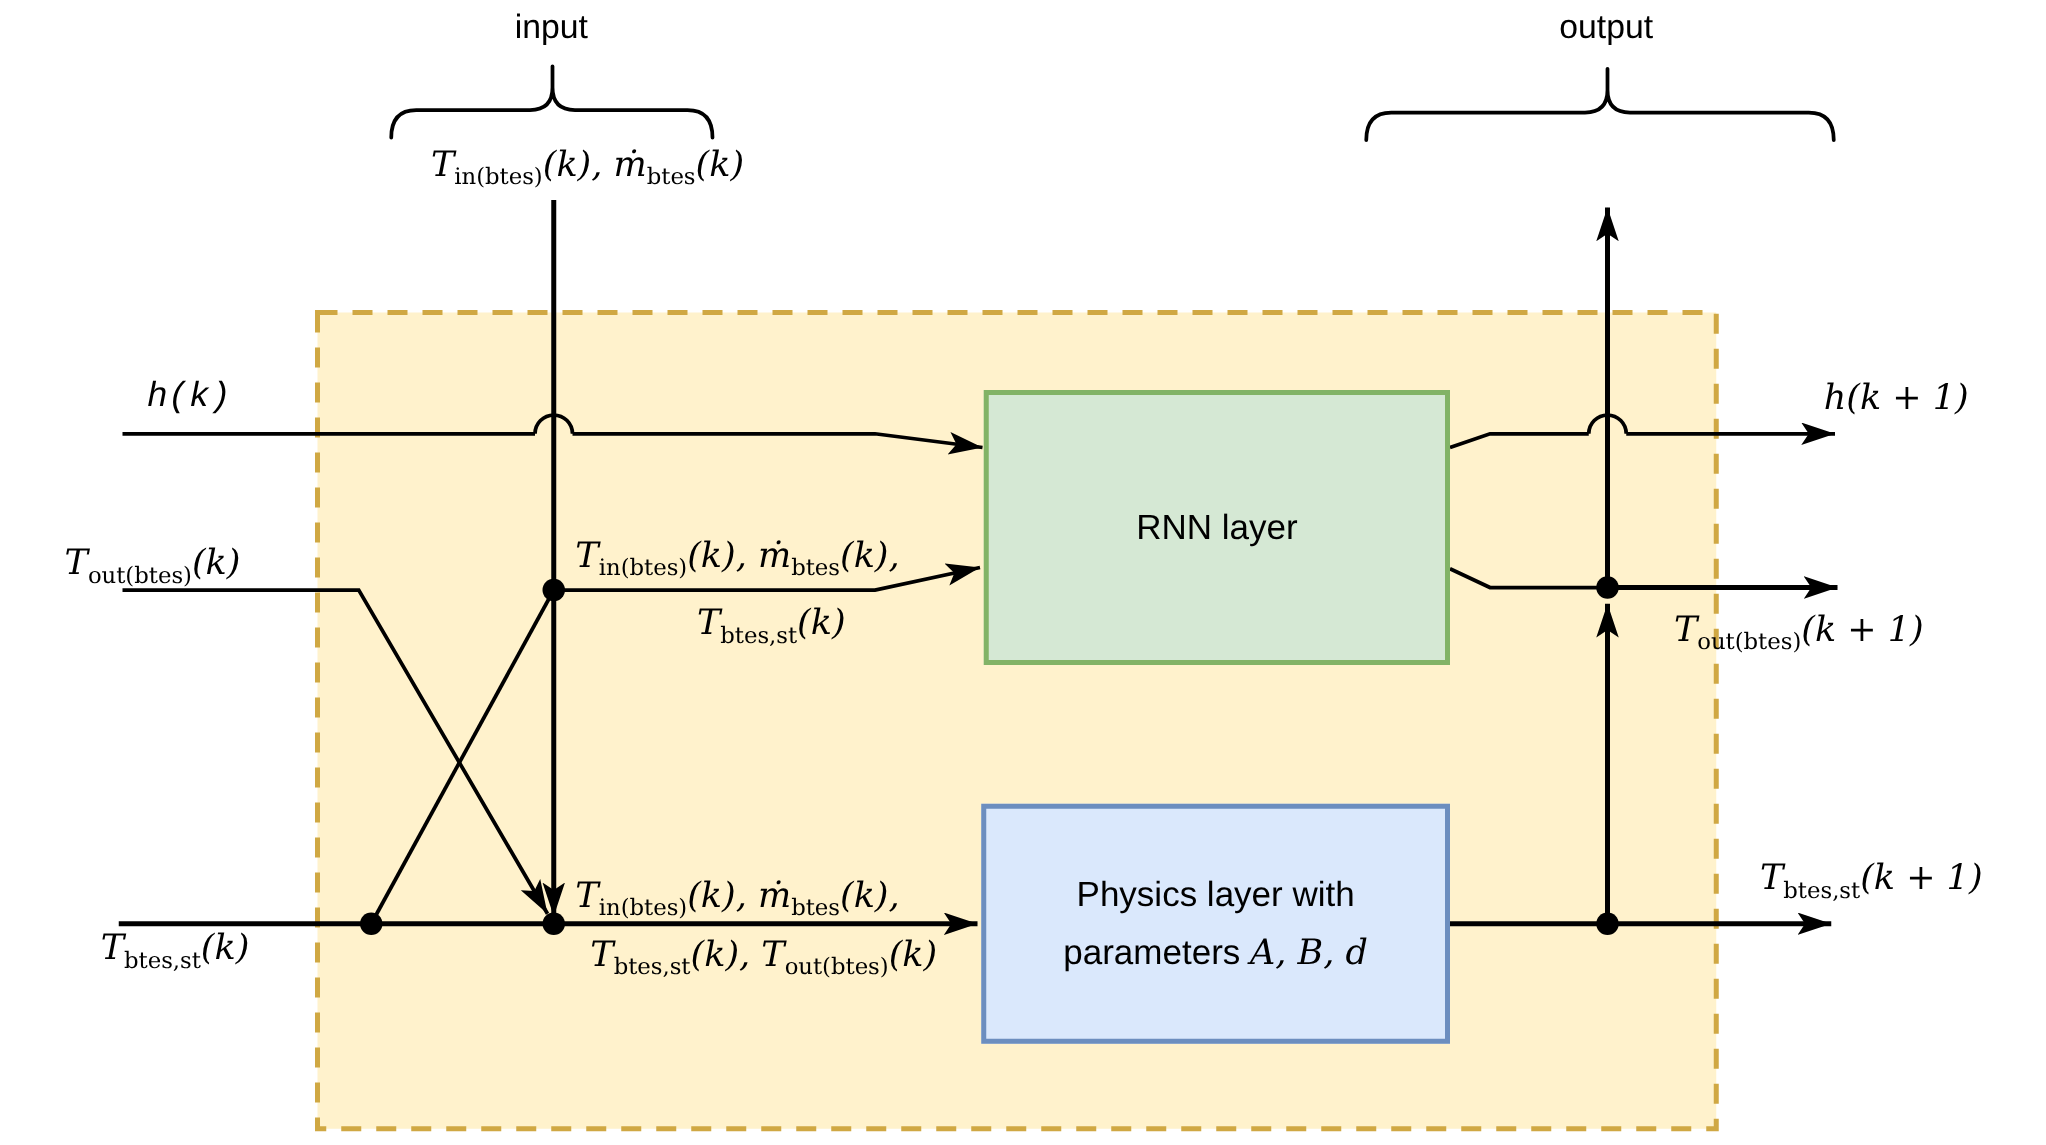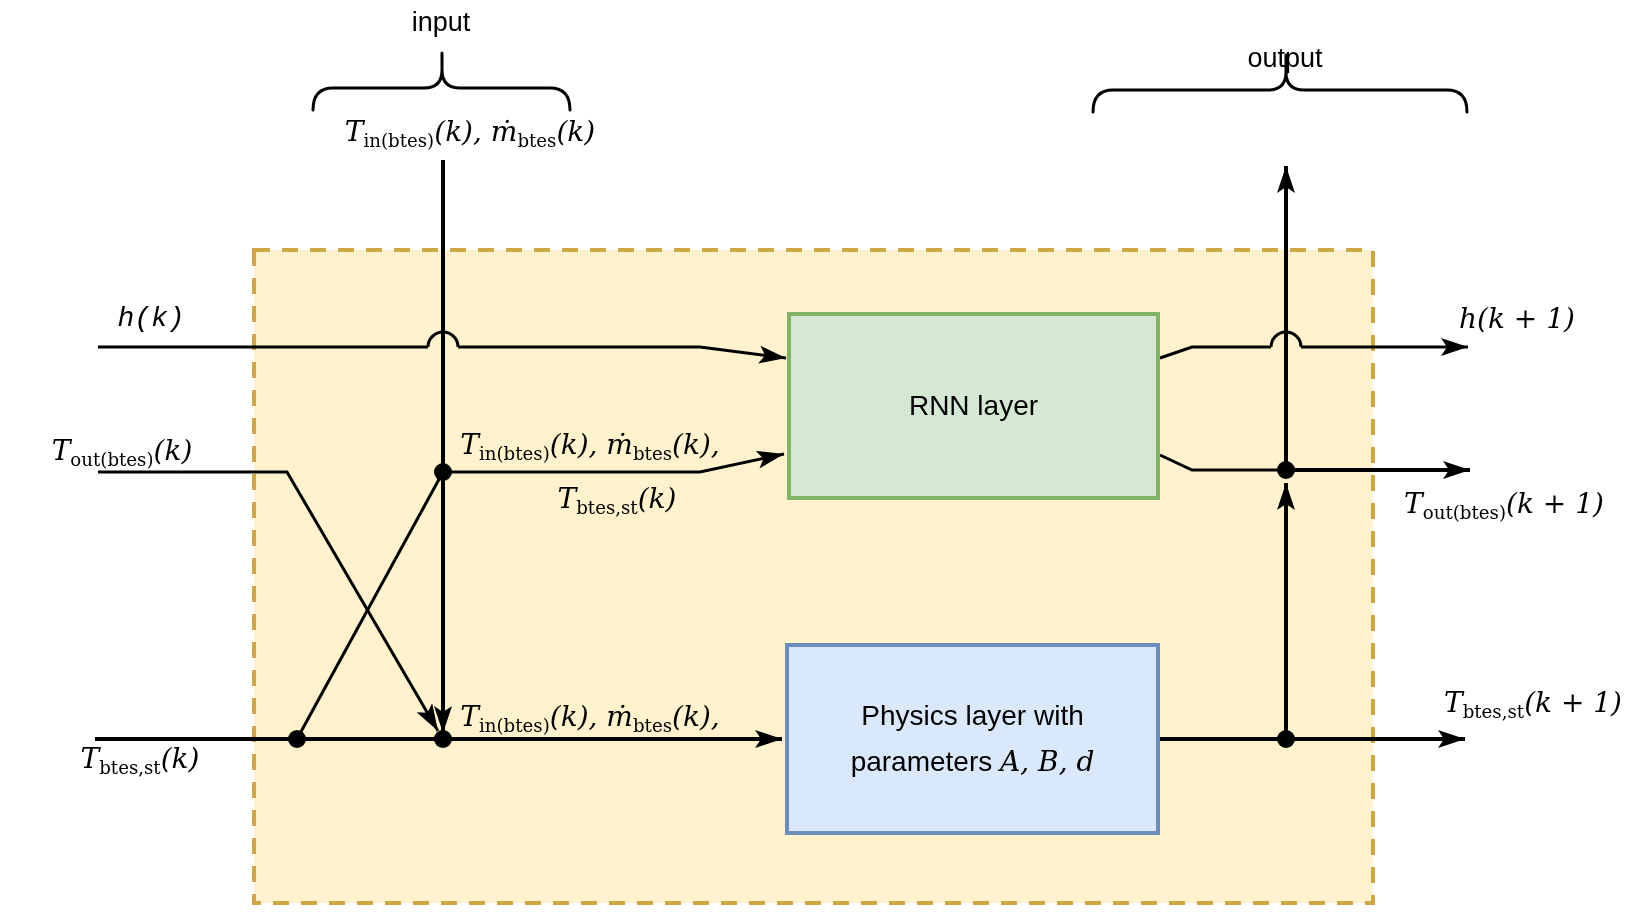--- a/index.html
+++ b/index.html
@@ -19,21 +19,21 @@
   .br { stroke:var(--line,#000); stroke-width:3; fill:none; stroke-linecap:round; }
   .dot { fill:var(--line,#000); }
   .ah { fill:var(--line,#000); stroke:none; }
 
   .box {
     position:absolute; box-sizing:border-box;
     display:flex; flex-direction:column; align-items:center; justify-content:center;
     text-align:center; font-size:28px; line-height:1.65;
   }
   .box.rnn {
-    left:787px; top:312px; width:373px; height:188px;
+    left:787px; top:312px; width:373px; height:220px;
     background:var(--rnn-fill,#D5E8D4); border:4px solid var(--rnn-border,#82B366);
   }
   .box.phys {
     left:785px; top:643px; width:375px; height:192px;
     background:var(--physics-fill,#DAE8FC); border:4px solid var(--physics-border,#6C8EBF);
   }
   .param { font-family:"DejaVu Serif", serif; font-style:italic;margin-top:10px; }
 
   .w {
     position:absolute; transform:translate(-50%,-50%);
@@ -100,29 +100,30 @@
   </div>
 
   <div class="box phys">
     <div>Physics layer with</div>
     <div>
       <span>parameters </span><span class="param"><span>A, B, d</span></span>
     </div>
   </div>
 
   <div class="w" style="left:441px; top:22px;">input</div>
-  <div class="w" style="left:1285px; top:22px;margin-top:36px;">output</div>
+  <div class="w" style="left:1285px; top:22px;">output</div>
 
   <div class="f" style="left:470px;  top:131px;"><span>T</span><sub>in(btes)</sub><span>(k), ṁ</span><sub>btes</sub><span>(k)</span></div>
 
   <div class="f" style="left:151px;  top:318px;font-family:Liberation Mono, monospace;"><span>h(k)</span></div>
   <div class="f" style="left:122px;  top:450px;"><span>T</span><sub>out(btes)</sub><span>(k)</span></div>
   <div class="f" style="left:140px;  top:758px;"><span>T</span><sub>btes,st</sub><span>(k)</span></div>
 
   <div class="f" style="left:590px;  top:444px;"><span>T</span><sub>in(btes)</sub><span>(k), ṁ</span><sub>btes</sub><span>(k),</span></div>
   <div class="f" style="left:617px;  top:498px;"><span>T</span><sub>btes,st</sub><span>(k)</span></div>
   <div class="f" style="left:590px;  top:716px;"><span>T</span><sub>in(btes)</sub><span>(k), ṁ</span><sub>btes</sub><span>(k),</span></div>
+  <div class="f" style="left:611px;  top:763px;"><span>T</span><sub>btes,st</sub><span>(k), T</span><sub>out(btes)</sub><span>(k)</span></div>
 
   <div class="f" style="left:1517px; top:318px;"><span>h(k + 1)</span></div>
-  <div class="f" style="left:1504px; top:503px;"><span>T</span><sub>out(btes)</sub><span>(k + 1)</span></div>
-  <div class="f" style="left:1497px; top:702px;margin-left:36px;"><span>T</span><sub>btes,st</sub><span>(k + 1)</span></div>
+  <div class="f" style="left:1439px; top:503px;"><span>T</span><sub>out(btes)</sub><span>(k + 1)</span></div>
+  <div class="f" style="left:1497px; top:702px;"><span>T</span><sub>btes,st</sub><span>(k + 1)</span></div>
 
 </div>
 
 </body></html>

